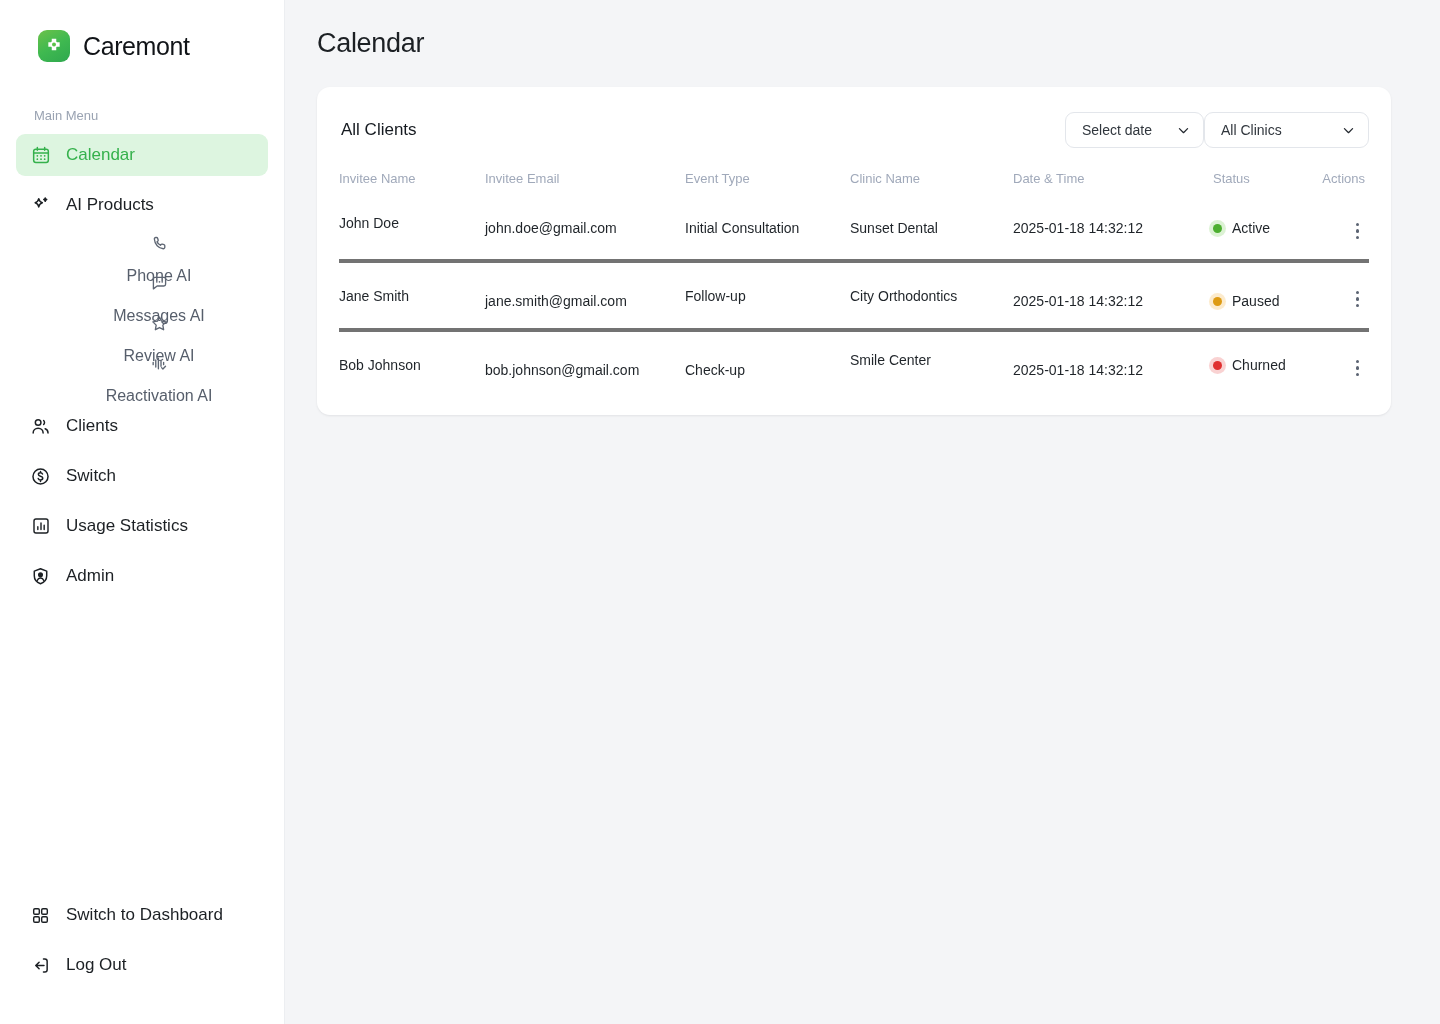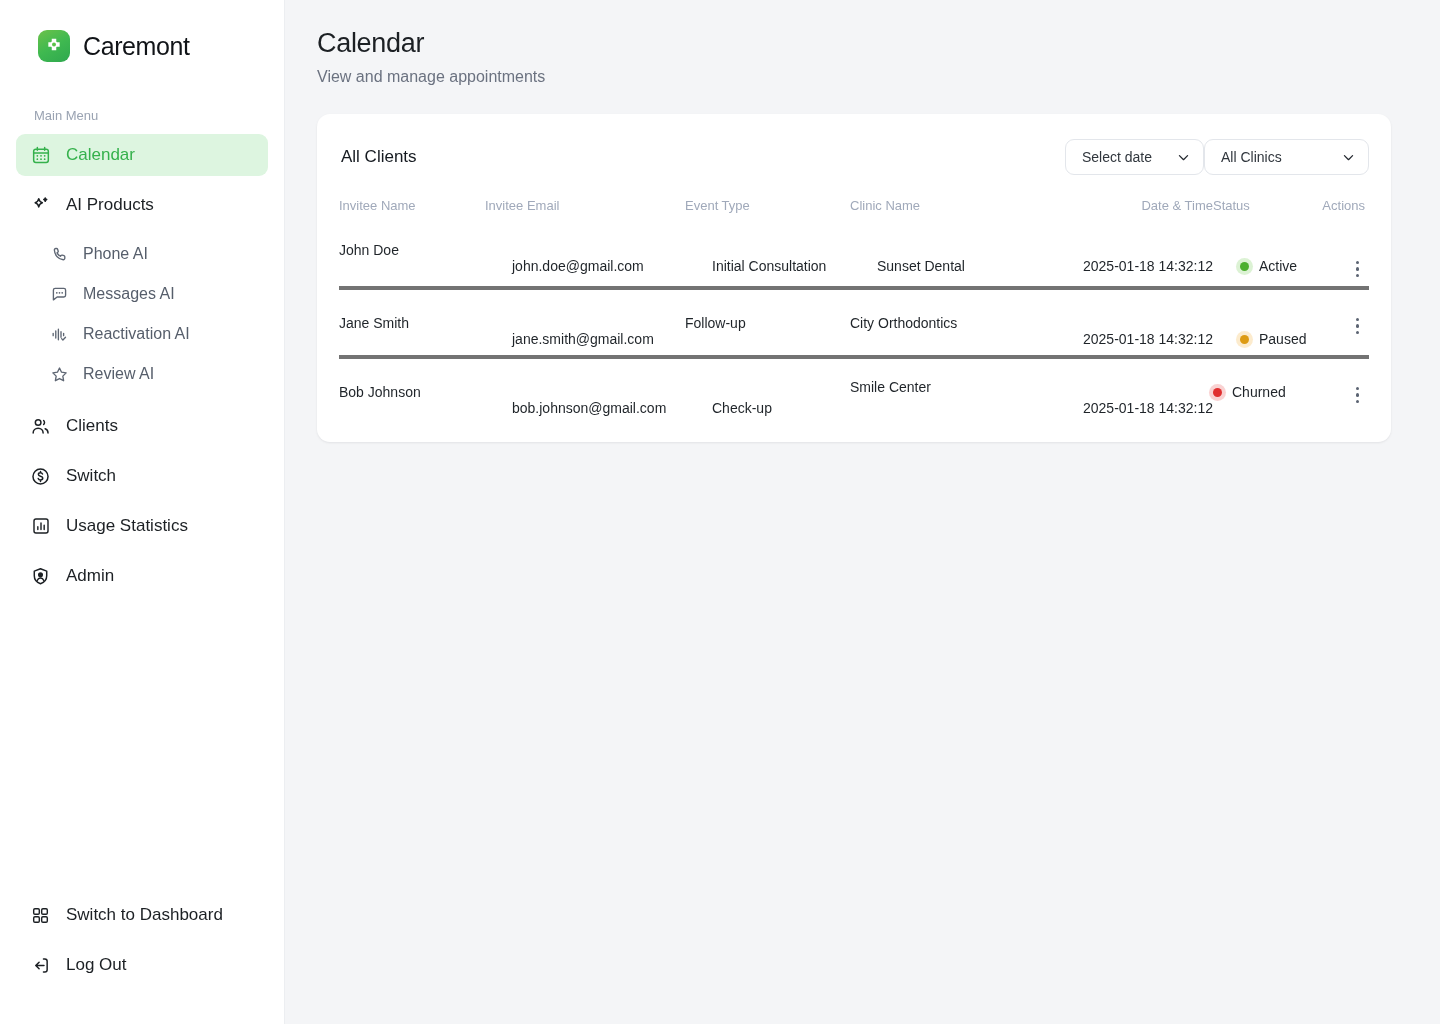--- a/index.html
+++ b/index.html
@@ -42,21 +42,21 @@
     border-radius: 9px; cursor: pointer;
     color: #1c2024; font-size: 17px;
   }
   .nav-item .ico { width: 21px; height: 21px; flex: 0 0 21px; display:flex; align-items:center; justify-content:center; }
   .nav-item.active { background: #ddf5e0; color: #35b14c; }
   .nav-item.active .lbl { color: #35b14c; font-weight: 500; }
   .nav-sub {
     display: flex; align-items: center; gap: 14px;
     height: 40px; margin: 0 16px 0 42px; padding-left: 8px;
     border-radius: 9px; cursor: pointer;
-    color: #565e6b; font-size: 16px;
+    color: #565e6b; font-size: 16px; flex-direction: column;
   }
   .nav-sub .ico { width: 19px; height: 19px; flex: 0 0 19px; display:flex; align-items:center; justify-content:center; }
   .nav-gap-sm { height: 8px; }
   .nav-gap-md { height: 11px; }
 
   .sidebar-bottom { position: absolute; bottom: 38px; left: 0; right: 0; }
   .nav-item.bottom { color: #1c2024; }
 
   
   .main { flex: 1; height: 1024px; padding: 28px 88px 0 32px; }
@@ -94,40 +94,40 @@
     font-size: 14px; color: #1f2429;
     border-top: 4px solid #737373;
     padding: 18px 0 17px 0;
     vertical-align: middle;
   }
   tbody tr:first-child td { border-top: none; padding-top: 5px; }
   .col-name   { width: 146px; }
   .col-email  { width: 200px; }
   .col-event  { width: 165px; }
   .col-clinic { width: 163px; }
-  .col-date   { width: 200px; text-align: right; }
+  .col-date   { width: 200px; }
   .col-status { width: 100px; }
   .col-act    { width: 56px; text-align: right; }
   thead th.col-act { text-align: right; padding-right: 4px; }
 
   .nowrap { white-space: nowrap; }
   .status { display: flex; align-items: center; gap: 10px; white-space: nowrap; }
   .dot { width: 9px; height: 9px; border-radius: 50%; flex: 0 0 9px; }
   .dot.green  { background: #4caf2f; box-shadow: 0 0 0 4px rgba(118,206,87,0.26); }
   .dot.amber  { background: #dd9b14; box-shadow: 0 0 0 4px rgba(243,179,60,0.26); }
   .dot.red    { background: #e02f2f; box-shadow: 0 0 0 4px rgba(232,80,80,0.26); }
   .status-lbl { font-size: 14px; color: #1f2429; }
   .kebab { display: inline-flex; flex-direction: column; gap: 3px; align-items: center; cursor: pointer; padding: 4px 10px 4px 0; }
   .kebab i { width: 3.5px; height: 3.5px; border-radius: 50%; background: #5b6372; display: block; }
 
   
   tbody tr:nth-child(1) td { height: 62px; }
   tbody tr:nth-child(2) td { height: 66px; }
   tbody tr:nth-child(3) td { height: 66px; }
-  .nudge-down { position: relative; top: 16px; margin-left: 27px; }
+  .nudge-down { position: relative; top: 5px; }
   .nudge-up   { position: relative; top: -5px; }
 </style>
 </head>
 <body>
 
 <div class="app">
 
   <aside class="sidebar">
 
     <div class="brand">
@@ -183,35 +183,35 @@
           <svg width="19" height="19" viewBox="0 0 24 24" fill="none" stroke="#5e6673" stroke-width="1.7" stroke-linecap="round" stroke-linejoin="round">
             <path d="M4.3 6.4c0-1.2 1-2.2 2.2-2.2h11c1.2 0 2.2 1 2.2 2.2v6.6c0 1.2-1 2.2-2.2 2.2H9l-4.7 3.6V6.4z"></path>
             <path d="M8.6 9.8h.01M12 9.8h.01M15.4 9.8h.01" stroke-width="2.2"></path>
           </svg>
         </span>
         <span class="lbl">Messages AI</span>
       </div>
 
       <div class="nav-sub">
         <span class="ico">
+          <svg width="19" height="19" viewBox="0 0 24 24" fill="none" stroke="#5e6673" stroke-width="1.7" stroke-linejoin="round">
+            <path d="M12 3.8l2.6 5.3 5.8.85-4.2 4.1 1 5.8-5.2-2.75-5.2 2.75 1-5.8-4.2-4.1 5.8-.85L12 3.8z"></path>
+          </svg>
+        </span>
+        <span class="lbl">Review AI</span>
+      </div>
+
+      <div class="nav-sub">
+        <span class="ico">
           <svg width="19" height="19" viewBox="0 0 24 24" fill="none" stroke="#5e6673" stroke-width="1.7" stroke-linecap="round" stroke-linejoin="round">
             <path d="M4 10.5v3M7.3 7.5v9M10.6 5.3v13.4M13.9 8.4v7.2M17.2 10.5v3"></path>
             <path d="M14.6 17.2l1.7 1.7 3.3-3.5"></path>
           </svg>
         </span>
         <span class="lbl">Reactivation AI</span>
-      </div>
-
-      <div class="nav-sub">
-        <span class="ico">
-          <svg width="19" height="19" viewBox="0 0 24 24" fill="none" stroke="#5e6673" stroke-width="1.7" stroke-linejoin="round">
-            <path d="M12 3.8l2.6 5.3 5.8.85-4.2 4.1 1 5.8-5.2-2.75-5.2 2.75 1-5.8-4.2-4.1 5.8-.85L12 3.8z"></path>
-          </svg>
-        </span>
-        <span class="lbl">Review AI</span>
       </div>
 
       <div class="nav-gap-md"></div>
 
       <div class="nav-item">
         <span class="ico">
           <svg width="21" height="21" viewBox="0 0 24 24" fill="none" stroke="#1c2024" stroke-width="1.7" stroke-linecap="round" stroke-linejoin="round">
             <circle cx="9.3" cy="7.4" r="3.2"></circle>
             <path d="M3.6 19.4c0-3.2 2.5-5.5 5.7-5.5s5.7 2.3 5.7 5.5"></path>
             <path d="M15.6 5.2a3.2 3.2 0 010 4.6M17.3 14.6c2 .7 3.3 2.5 3.3 4.8"></path>
@@ -282,21 +282,20 @@
           </svg>
         </span>
         <span class="lbl">Log Out</span>
       </div>
     </div>
   </aside>
 
   <main class="main">
 
     <h1 class="page-title">Calendar</h1>
-    <div class="page-sub">View and manage appointments</div>
 
     <section class="card">
 
       <div class="card-head">
         <div class="card-title">All Clients</div>
         <div class="filters">
 
           <div class="select">
             <span>Select date</span>
             <span class="chev">

